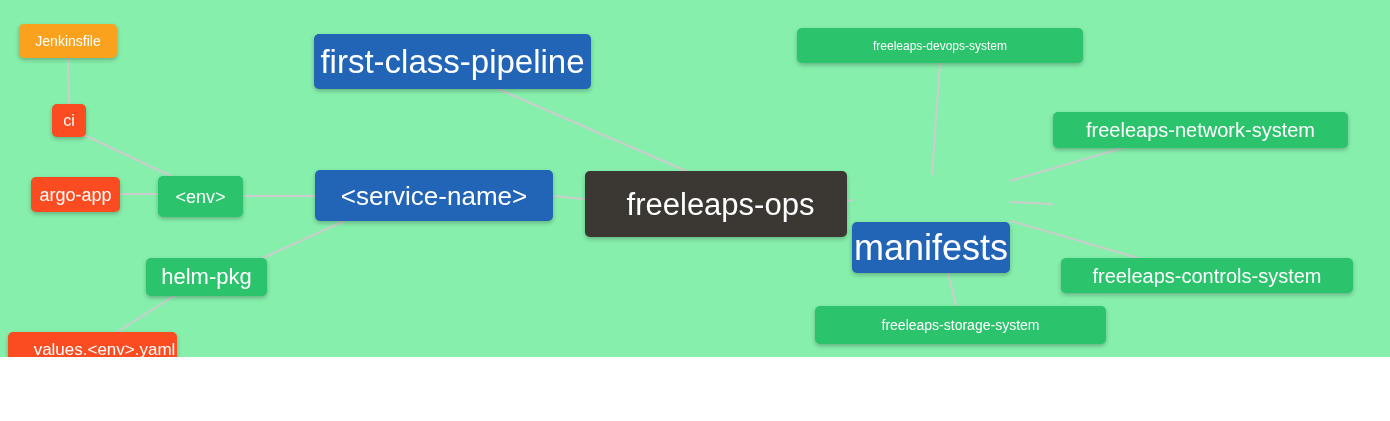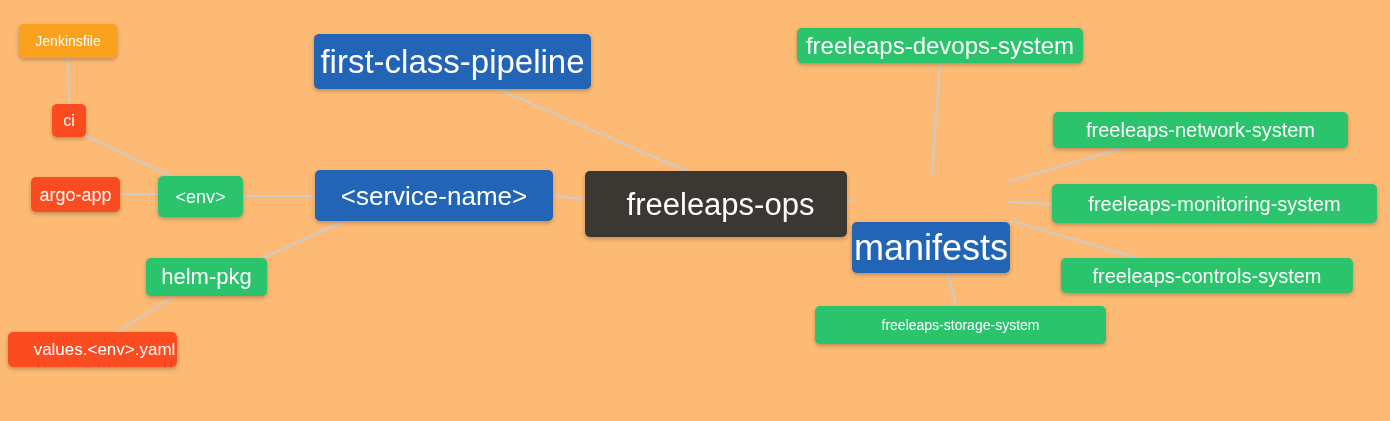--- a/index.html
+++ b/index.html
@@ -4,22 +4,22 @@
 <style>
   html, body {
     margin: 0;
     padding: 0;
     background: #ffffff;
     font-family: "Liberation Sans", sans-serif;
   }
   .canvas {
     position: relative;
     width: 1390px;
-    height: 421px;
-    background: #fdba74;
+    height: 357px;
+    background: #86efac;
     overflow: hidden;
   }
   .edges {
     position: absolute;
     left: 0;
     top: 0;
     width: 1390px;
     height: 421px;
     z-index: 1;
   }
@@ -74,19 +74,18 @@
   <div class="node orange" style="left:19px;  top:24px;  width:98px;  height:34px; font-size:14px;">Jenkinsfile</div>
   <div class="node red" style="left:52px;  top:104px; width:34px;  height:33px; font-size:16px;">ci</div>
   <div class="node red" style="left:31px;  top:177px; width:89px;  height:35px; font-size:18px;">argo-app</div>
   <div class="node green" style="left:158px; top:176px; width:85px;  height:41px; font-size:18px;">&lt;env&gt;</div>
   <div class="node green" style="left:146px; top:258px; width:121px; height:38px; font-size:22px;">helm-pkg</div>
   <div class="node red" style="left:8px;   top:332px; width:169px; height:35px; font-size:17px;padding-left:24px;">values.&lt;env&gt;.yaml</div>
   <div class="node blue" style="left:314px; top:34px;  width:277px; height:55px; font-size:33px;">first-class-pipeline</div>
   <div class="node blue" style="left:315px; top:170px; width:238px; height:51px; font-size:26px;">&lt;service-name&gt;</div>
   <div class="node dark" style="left:585px; top:171px; width:262px; height:66px; font-size:31px;">freeleaps-ops</div>
   <div class="node blue" style="left:852px; top:174px; width:158px; height:51px; font-size:36px;margin-top:48px;">manifests</div>
-  <div class="node green" style="left:797px; top:28px;  width:286px; height:35px; font-size:24px;">freeleaps-devops-system</div>
+  <div class="node green" style="left:797px; top:28px;  width:286px; height:35px; font-size:12px;">freeleaps-devops-system</div>
   <div class="node green" style="left:1053px;top:112px; width:295px; height:36px; font-size:20px;">freeleaps-network-system</div>
-  <div class="node green" style="left:1052px;top:184px; width:325px; height:39px; font-size:20px;">freeleaps-monitoring-system</div>
   <div class="node green" style="left:1061px;top:258px; width:292px; height:35px; font-size:20px;">freeleaps-controls-system</div>
   <div class="node green" style="left:815px; top:306px; width:291px; height:38px; font-size:14px;">freeleaps-storage-system</div>
 
 </div>
 
 </body></html>

